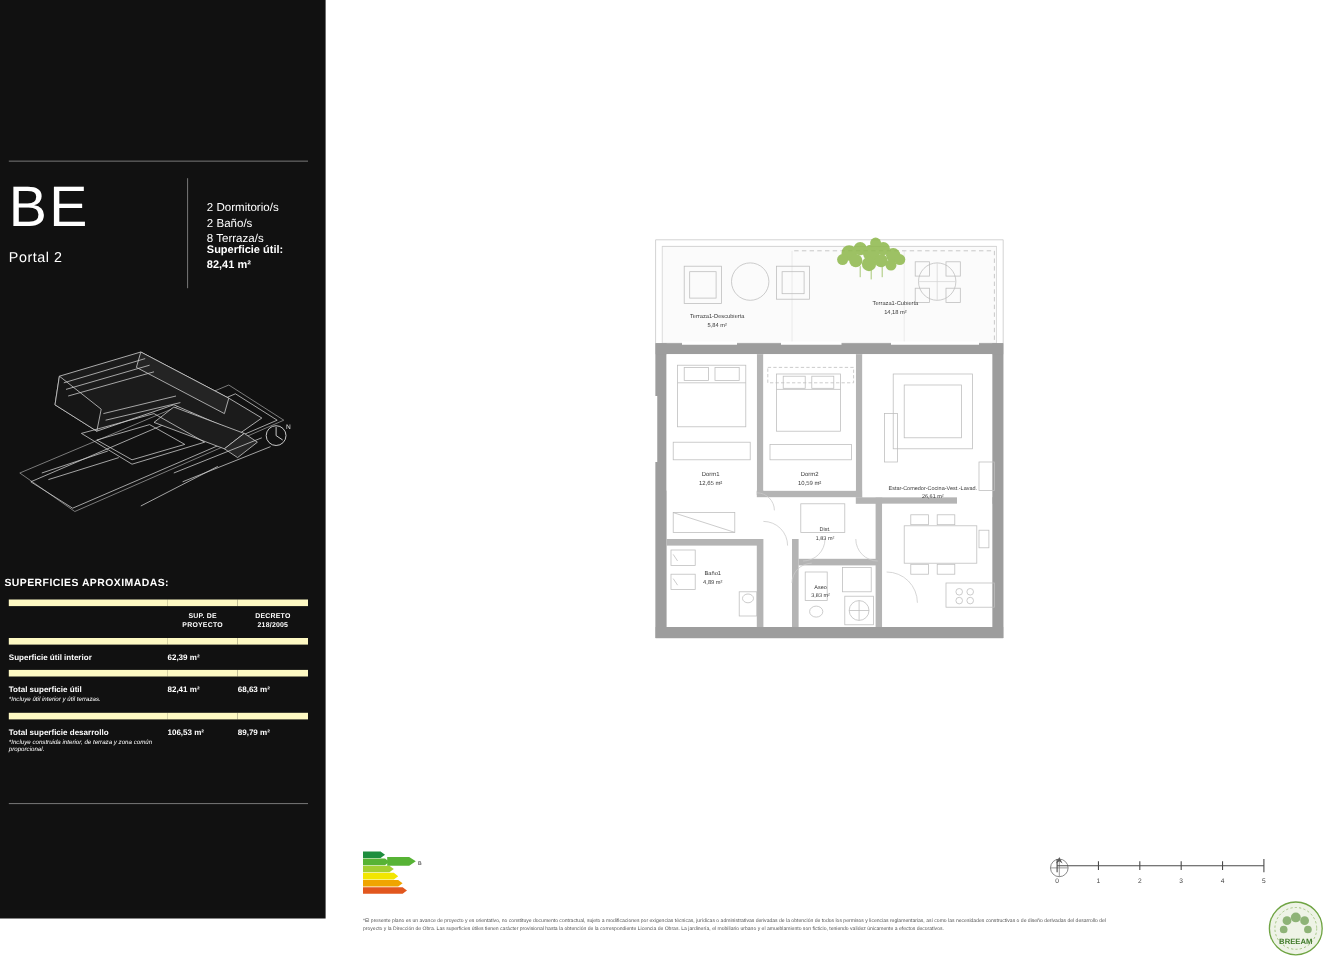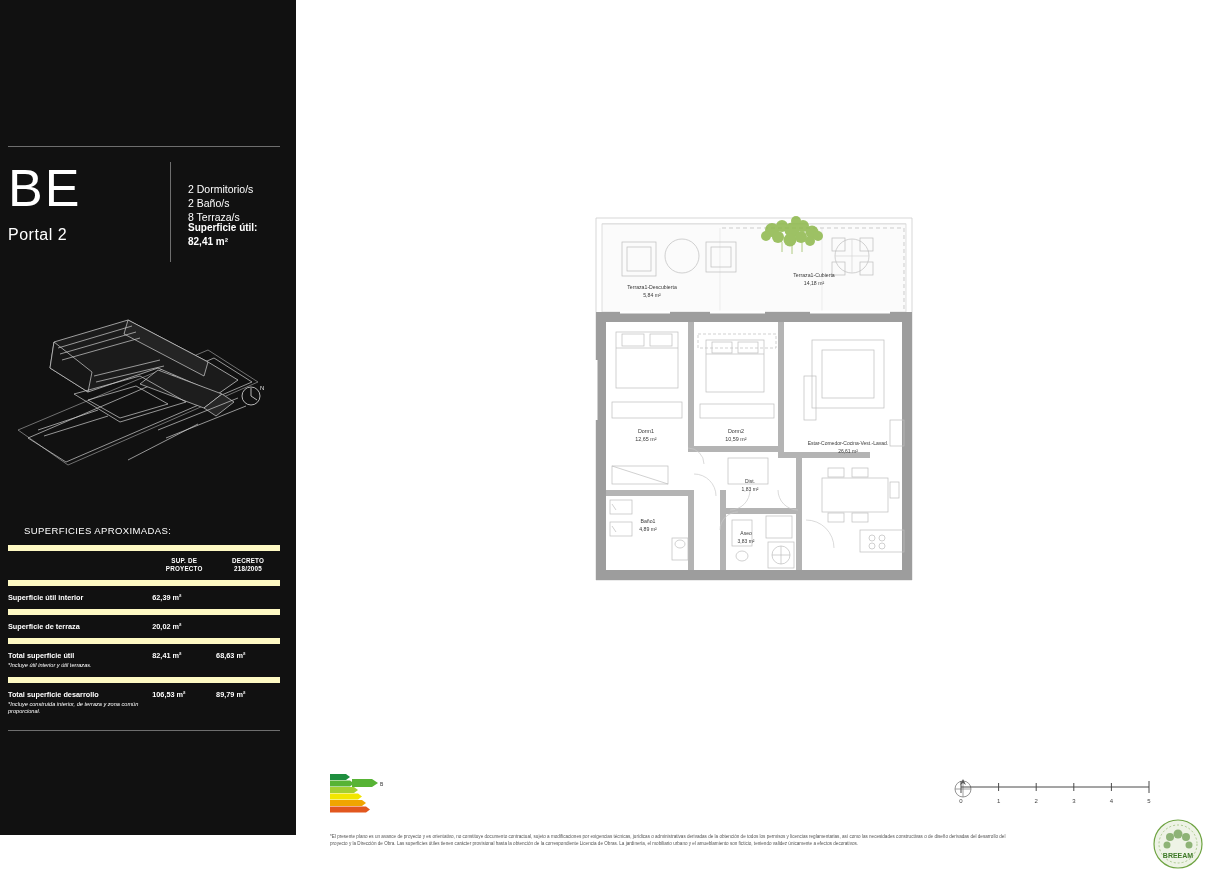--- a/index.html
+++ b/index.html
@@ -4,31 +4,31 @@
 <style>
   html,body{margin:0;padding:0;background:#ffffff;}
   body{width:1221px;height:877px;position:relative;font-family:"Liberation Sans",sans-serif;overflow:hidden;}
 
   
   .sidebar{position:absolute;left:0;top:0;width:296px;height:835px;background:#111111;color:#ffffff;}
   .sb-rule{position:absolute;left:8px;width:272px;height:1px;background:#6e6e6e;}
 
   .title-block{position:absolute;left:8px;top:160px;width:272px;}
   .be-title{font-size:52px;letter-spacing:2px;font-weight:400;line-height:56px;color:#ffffff;}
-  .portal{font-size:16px;margin-top:10px;color:#ffffff;letter-spacing:.5px;}
+  .portal{font-size:13px;margin-top:10px;color:#ffffff;letter-spacing:.5px;}
   .vline{position:absolute;left:170px;top:162px;width:1px;height:100px;background:#6e6e6e;}
 
   .spec{position:absolute;left:188px;top:166px;font-size:10.5px;line-height:14px;color:#ffffff;margin-top:16px;}
   .spec2{position:absolute;left:188px;top:221px;font-size:10px;line-height:14px;color:#ffffff;}
   .spec2 .b{font-weight:bold;}
 
   
   .iso{position:absolute;left:8px;top:290px;width:272px;height:200px;}
 
-  .sup-head{position:absolute;left:24px;top:525px;font-size:9.5px;font-weight:normal;letter-spacing:.4px;}
+  .sup-head{position:absolute;left:4px;top:525px;font-size:9.5px;font-weight:bold;letter-spacing:.4px;}
   .tbl{position:absolute;left:8px;top:545px;width:272px;font-size:7.5px;}
   .tbl table{border-collapse:collapse;width:272px;}
   .tbl th{font-size:6.3px;font-weight:bold;text-align:center;padding:6px 0 7px 0;line-height:8px;letter-spacing:.2px;}
   .tbl th.lbl{text-align:left;}
   .tbl td{font-size:7.3px;padding:7px 0;vertical-align:top;}
   .tbl td.lbl{font-weight:bold;text-align:left;width:140px;}
   .tbl td.num{text-align:left;width:62px;font-weight:bold;}
   .tbl .note{font-size:5.6px;font-style:italic;font-weight:normal;line-height:7.5px;display:block;margin-top:2px;}
   .row-line{border-top:6px solid #fef9c3;}
 
@@ -114,25 +114,20 @@
           </th>
         </tr>
       </thead>
       <tbody>
         <tr class="row-line">
           <td class="lbl">Superficie útil interior</td>
           <td class="num">62,39  m²</td>
           <td class="num"></td>
         </tr>
         <tr class="row-line">
-          <td class="lbl">Superficie de terraza</td>
-          <td class="num">20,02 m²</td>
-          <td class="num"></td>
-        </tr>
-        <tr class="row-line">
           <td class="lbl">
             <span>Total superficie útil</span>
             <span class="note">*Incluye útil interior y útil terrazas.</span>
           </td>
           <td class="num">82,41 m²</td>
           <td class="num">68,63 m²</td>
         </tr>
         <tr class="row-line">
           <td class="lbl">
             <span>Total superficie desarrollo</span>

